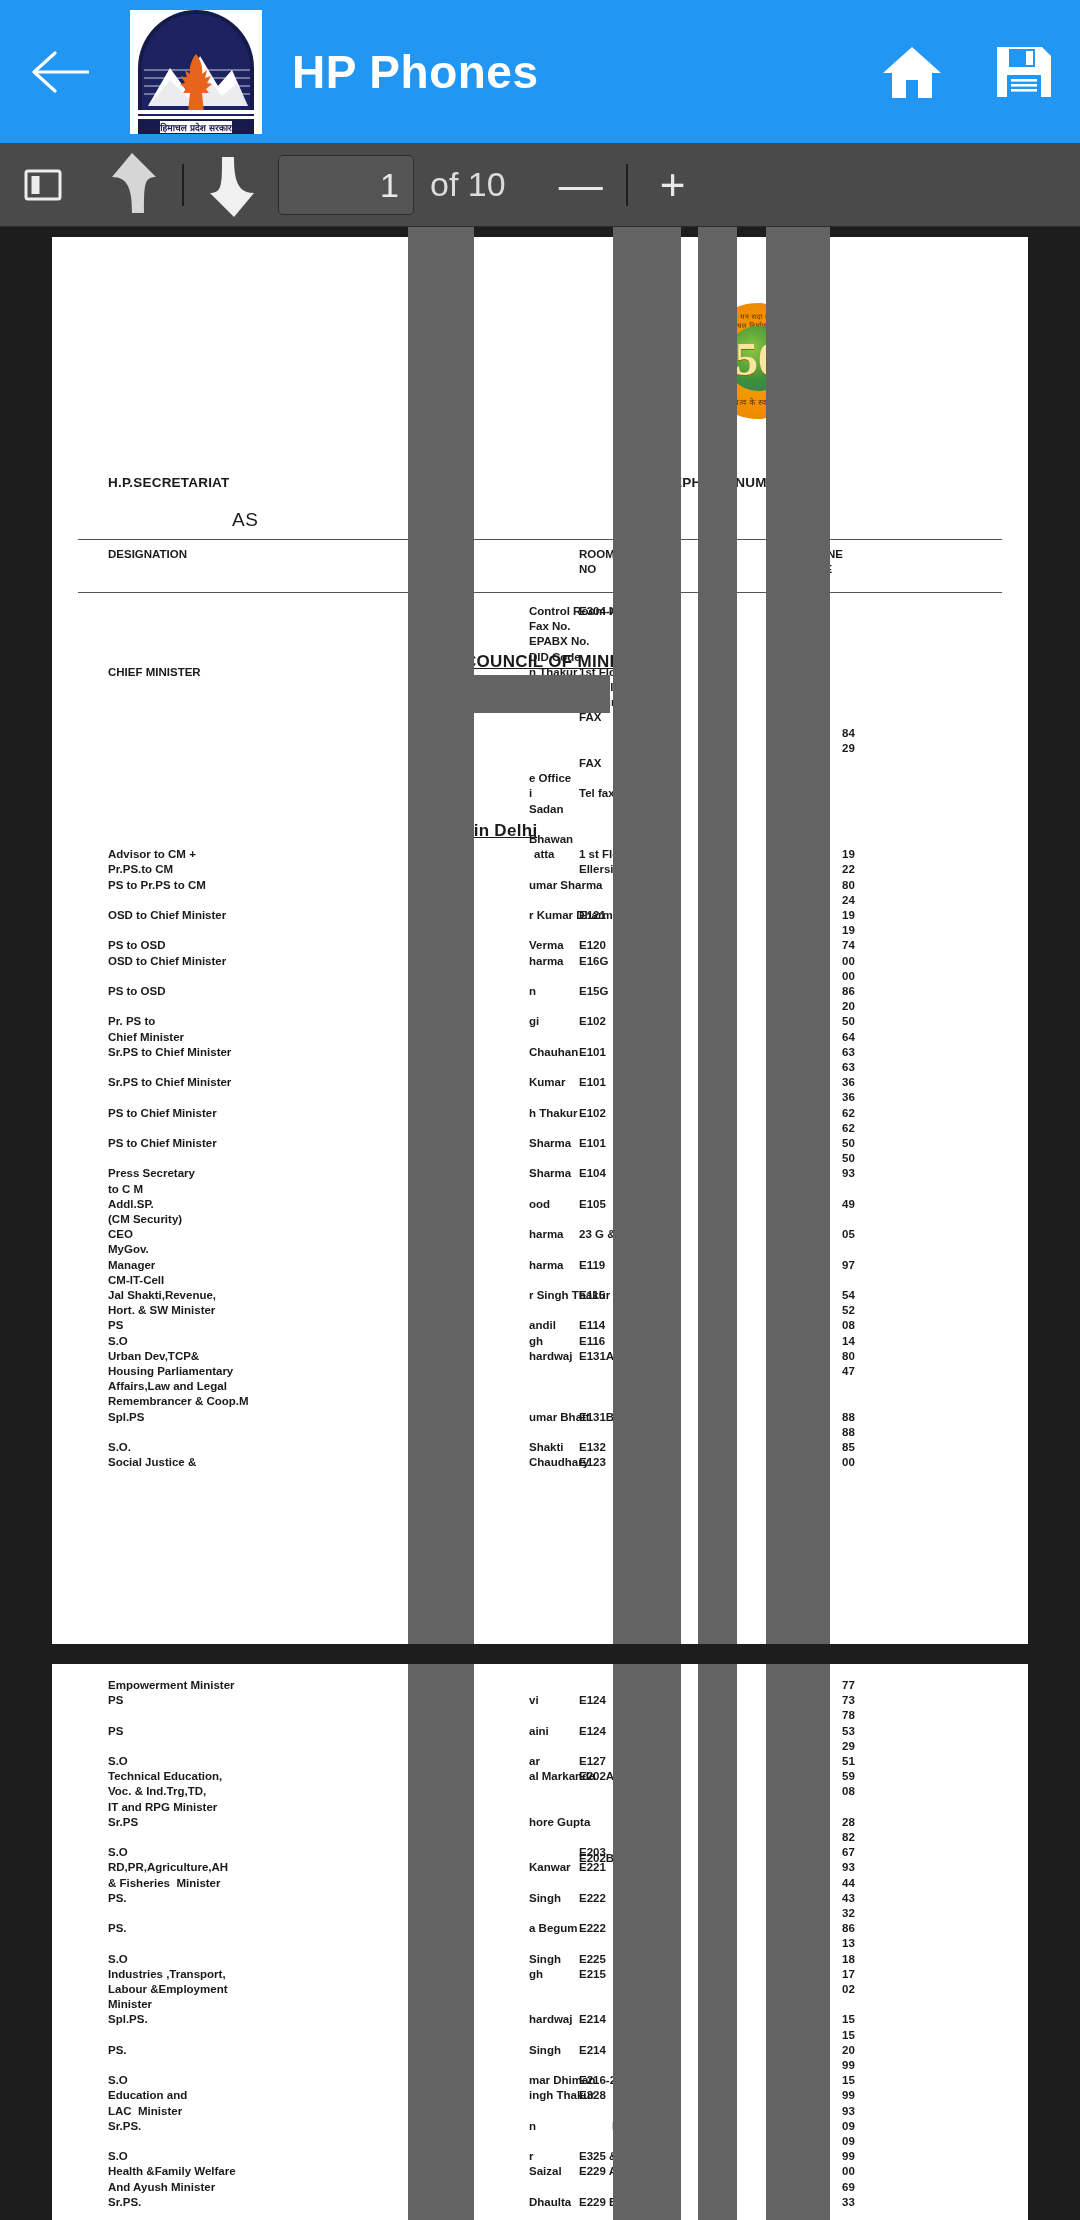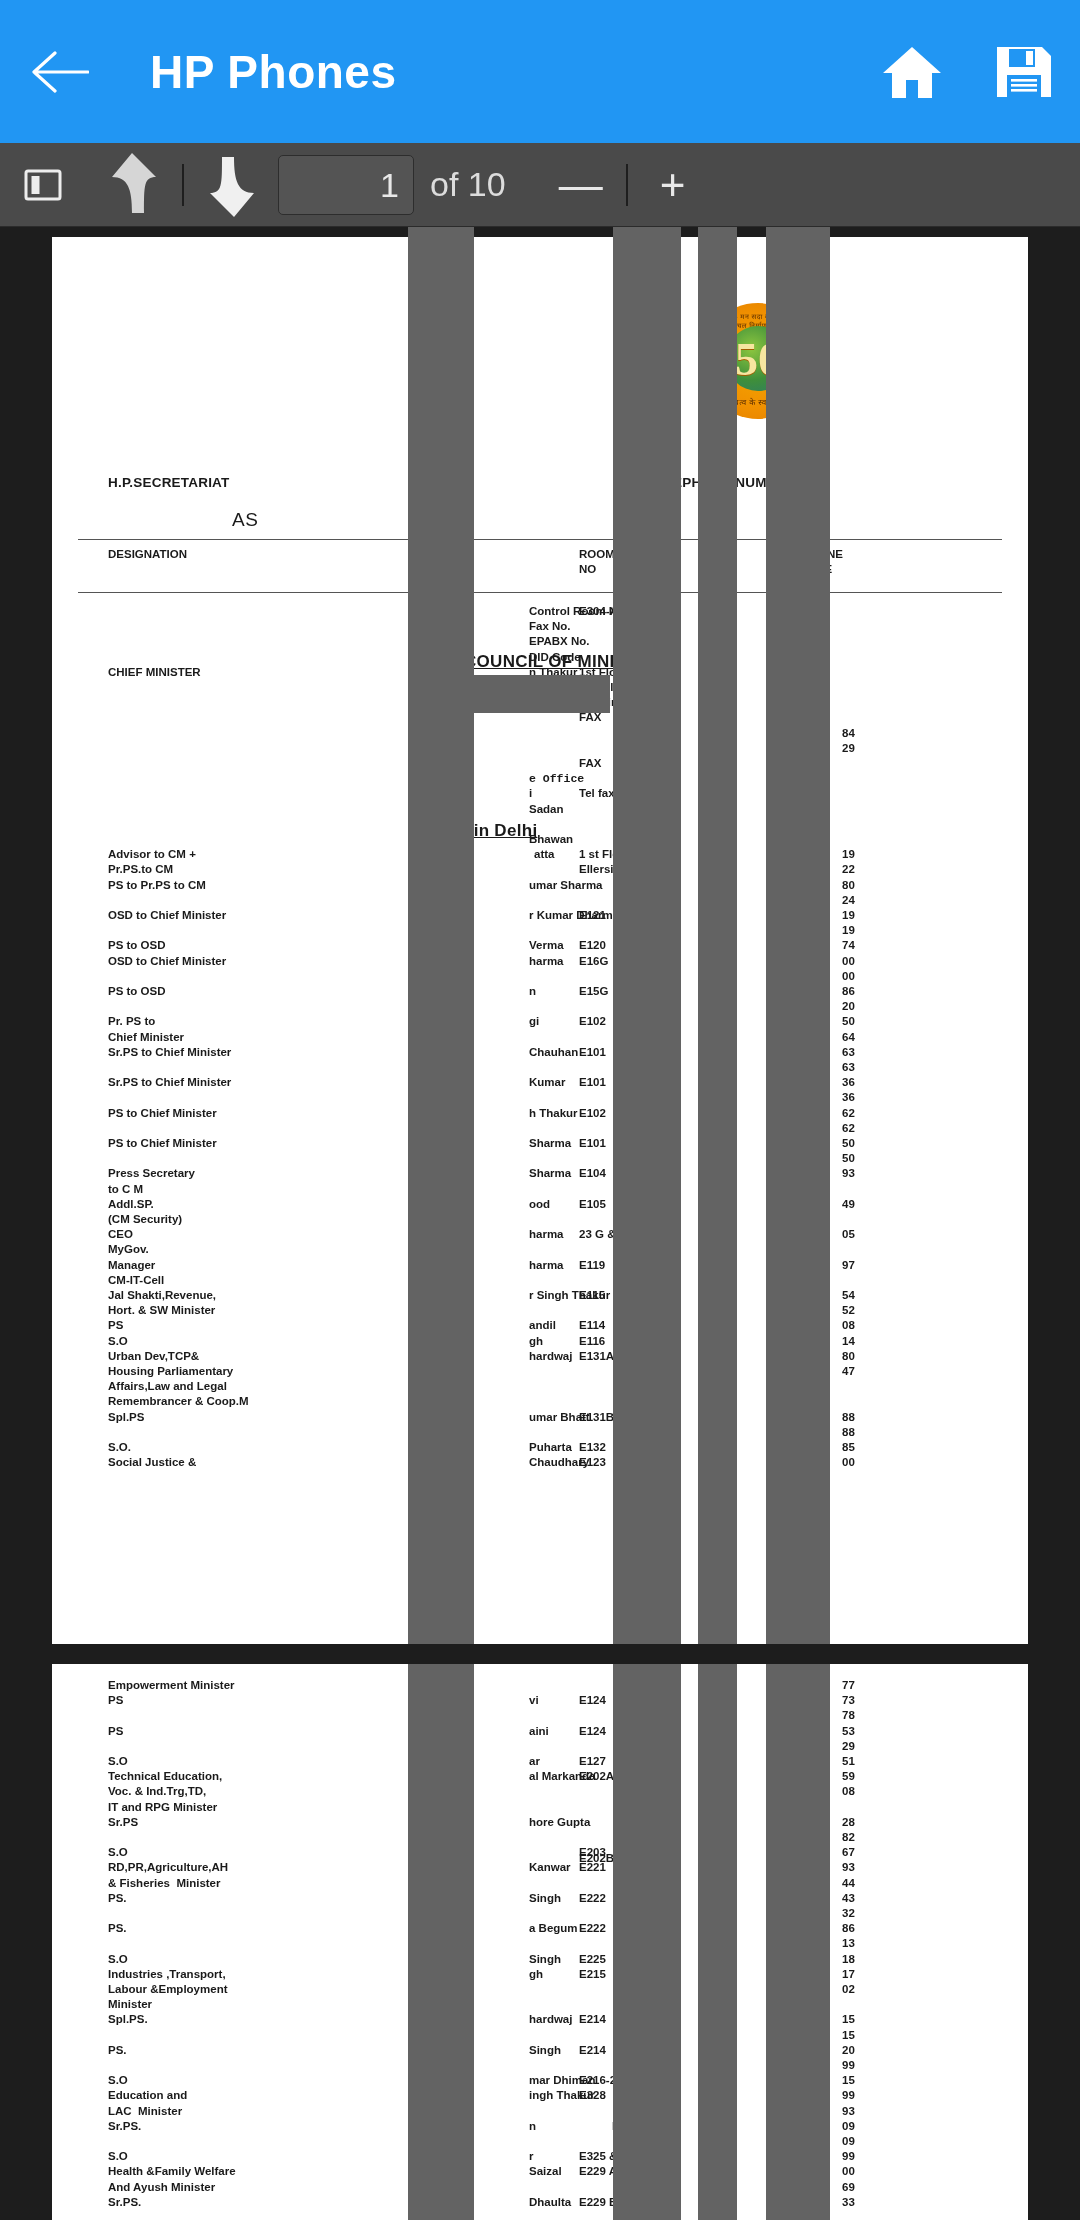--- a/index.html
+++ b/index.html
@@ -172,20 +172,44 @@
 <body>
 
 <div id="appbar">
 
   <div id="back-btn">
     <svg viewBox="0 0 58 46">
       <path d="M3 23 L24 4 M3 23 L24 42 M3 23 L57 23" stroke="#ffffff" stroke-width="3.2" fill="none" stroke-linecap="round" stroke-linejoin="round"></path>
     </svg>
   </div>
 
+  <div id="hp-emblem">
+    <svg viewBox="0 0 132 124" width="132" height="124">
+
+      <path d="M8 120 L8 58 A58 58 0 0 1 124 58 L124 120 Z" fill="#161a4a"></path>
+
+      <path d="M12 112 L12 58 A54 54 0 0 1 120 58 L120 112 Z" fill="#1d2260"></path>
+      <g stroke="#ffffff" stroke-width="1.1" opacity="0.75">
+        <path d="M14 60 L120 60 M14 68 L120 68 M14 76 L120 76 M14 84 L120 84"></path>
+      </g>
+
+      <path d="M18 96 L40 58 L56 80 L70 46 L88 76 L102 60 L118 96 Z" fill="#ffffff"></path>
+      <path d="M18 96 L40 70 L58 88 L74 64 L92 86 L106 74 L118 96 Z" fill="#1b2050" opacity="0.85"></path>
+      <path d="M18 96 L40 64 L56 82 L70 54 L88 80 L102 66 L118 96 Z" fill="#ffffff" opacity="0.9"></path>
+
+      <path d="M66 44 c-5 6 -7 14 -6 20 l-5 -4 l2 8 l-6 -2 l4 7 l-5 1 l6 5 l-3 4 l7 0 l-2 20 l16 0 l-2 -20 l7 0 l-3 -4 l6 -5 l-5 -1 l4 -7 l-6 2 l2 -8 l-5 4 c1 -6 -1 -14 -6 -20 z" fill="#e8641c"></path>
+
+      <rect x="8" y="100" width="116" height="4" fill="#ffffff"></rect>
+      <rect x="8" y="106" width="116" height="3" fill="#ffffff"></rect>
+
+      <rect x="8" y="110" width="116" height="14" fill="#161a4a"></rect>
+      <rect x="30" y="111" width="72" height="12" fill="#ffffff"></rect>
+      <text x="66" y="120.5" font-size="9" font-weight="bold" text-anchor="middle" fill="#161a4a" font-family="DejaVu Sans, sans-serif">हिमाचल प्रदेश सरकार</text>
+    </svg>
+  </div>
 
   <div id="app-title">HP Phones</div>
 
   <div id="appbar-actions">
     <div class="appbar-icon">
       <svg viewBox="0 0 64 60">
         <path d="M32 5 L61 31 L52 31 L52 56 L38 56 L38 38 L26 38 L26 56 L12 56 L12 31 L3 31 Z" fill="#ffffff"></path>
       </svg>
     </div>
     <div class="appbar-icon">
@@ -290,21 +314,21 @@
           <div class="rowtxt" style="left: 477px; top: 427.8px;">n Thakur</div>
           <div class="rowtxt c-room" style="top: 427.8px;">1st Floor</div>
           <div class="rowtxt c-room" style="top: 443px;">Ellerslie</div>
           <div class="rowtxt c-room" style="top: 458.2px;">Building</div>
           <div class="rowtxt c-room" style="top: 473.4px;">FAX</div>
           <div class="rowtxt c-name" style="top: 488.6px;">C</div>
           <div class="rowtxt c-tel" style="top: 488.6px;">84</div>
           <div class="rowtxt c-tel" style="top: 503.8px;">29</div>
           <div class="rowtxt c-room" style="top: 519px;">FAX</div>
           <div class="rowtxt c-name" style="top: 534.2px;">R</div>
-          <div class="rowtxt" style="left: 477px; top: 534.2px; font-family: Liberation Mono, monospace;">e Office</div>
+          <div class="rowtxt" style="left: 477px; top: 534.2px;">e Office</div>
           <div class="rowtxt c-name" style="top: 549.4px;">N</div>
           <div class="rowtxt" style="left: 477px; top: 549.4px;">i</div>
           <div class="rowtxt c-room" style="top: 549.4px;">Tel fax</div>
           <div class="rowtxt c-off" style="top: 549.4px;">78</div>
           <div class="rowtxt c-name" style="top: 564.6px;">H</div>
           <div class="rowtxt" style="left: 477px; top: 564.6px;">Sadan</div>
           <div class="rowtxt c-off" style="top: 564.6px;">3</div>
           <div class="rowtxt c-off" style="top: 579.8px;">4</div>
           <div class="rowtxt c-name" style="top: 595px;">H</div>
           <div class="rowtxt" style="left: 477px; top: 595px;">Bhawan</div>
@@ -447,21 +471,21 @@
           <div class="rowtxt c-desig" style="top: 1157.4px; text-align: center;">Remembrancer &amp; Coop.M</div>
           <div class="rowtxt c-desig" style="top: 1172.6px;">Spl.PS</div>
           <div class="rowtxt c-name" style="top: 1172.6px;">B</div>
           <div class="rowtxt" style="left: 477px; top: 1172.6px;">umar Bhatt</div>
           <div class="rowtxt c-room" style="top: 1172.6px;">E131B</div>
           <div class="rowtxt c-tel" style="top: 1172.6px;">88</div>
           <div class="rowtxt c-res" style="top: 1187.8px;">94</div>
           <div class="rowtxt c-tel" style="top: 1187.8px;">88</div>
           <div class="rowtxt c-desig" style="top: 1203px;">S.O.</div>
           <div class="rowtxt c-name" style="top: 1203px;">S</div>
-          <div class="rowtxt" style="left: 477px; top: 1203px;">Puharta</div>
+          <div class="rowtxt" style="left: 477px; top: 1203px;">Shakti</div>
           <div class="rowtxt c-room" style="top: 1203px;">E132</div>
           <div class="rowtxt c-res" style="top: 1203px;">94</div>
           <div class="rowtxt c-tel" style="top: 1203px;">85</div>
           <div class="rowtxt c-desig" style="top: 1218.2px;">Social Justice &amp;</div>
           <div class="rowtxt c-name" style="top: 1218.2px;">S</div>
           <div class="rowtxt" style="left: 477px; top: 1218.2px;">Chaudhary</div>
           <div class="rowtxt c-room" style="top: 1218.2px;">E123</div>
           <div class="rowtxt c-tel" style="top: 1218.2px;">00</div>
         </div>
 

